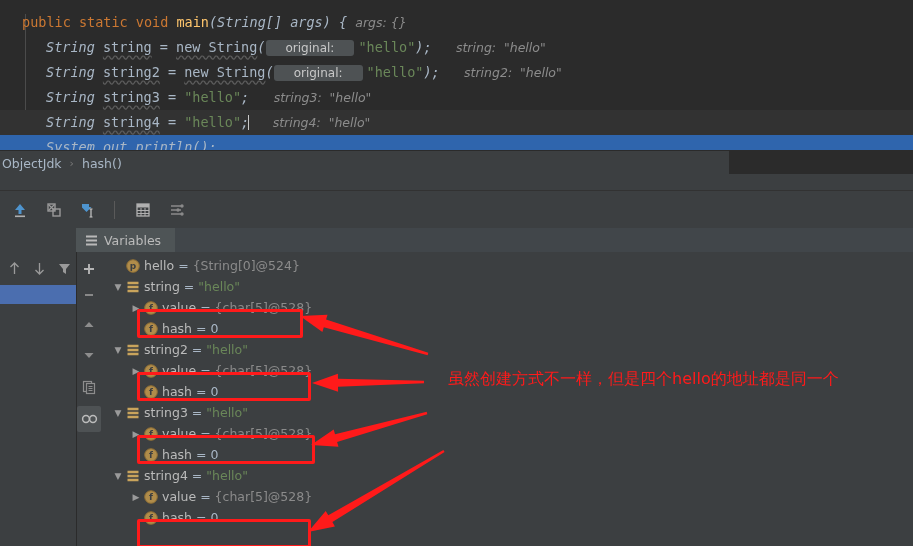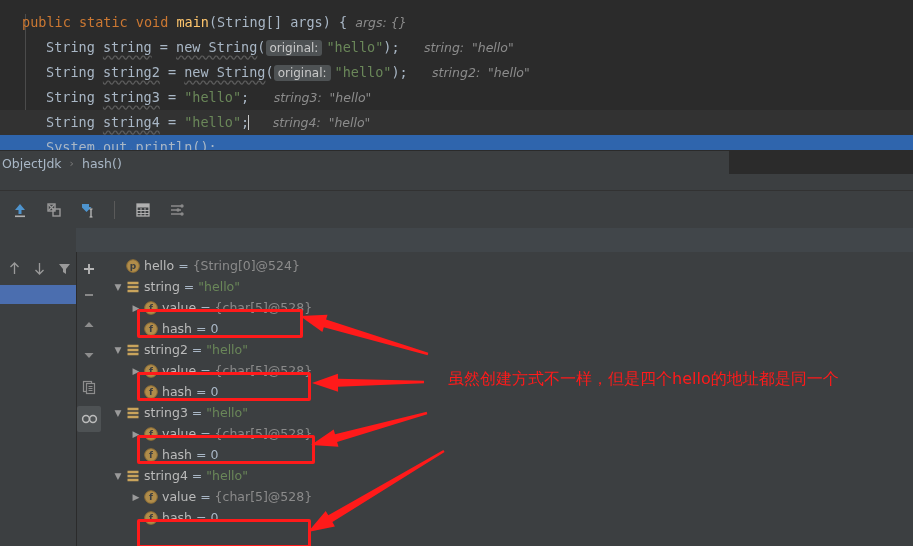--- a/index.html
+++ b/index.html
@@ -25,31 +25,31 @@
   .cl0{top:10px;}
   .cl1{top:35px;}
   .cl2{top:60px;}
   .cl3{top:85px;}
   .cl4{top:110px;background:#323232;}
   .cl5{top:135px;background:#2f65ad;}
   .ind1{padding-left:22px;}
   .ind2{padding-left:46px;}
   .kw{color:#cc7832;}
   .mth{color:#ffc66d;margin-top:32px;}
-  .pln{color:#a9b7c6;}
+  .pln{color:#a9b7c6;font-style:italic;}
   .str{color:#6a8759;}
   .localvar{color:#a9b7c6;text-decoration:underline;text-decoration-style:wavy;
             text-decoration-color:#5c5c5c;text-underline-offset:3px;}
   .hint{
     color:#8c8c8c;font-style:italic;font-size:12.5px;
     font-family:"DejaVu Sans","Liberation Sans",sans-serif;
   }
   .chip{
     background:#4e5254;color:#c8c8c8;border-radius:3px;
-    padding:1px 4px;font-style:normal;font-size:12px;
+    padding:1px 20px;font-style:normal;font-size:12px;
     font-family:"DejaVu Sans","Liberation Sans",sans-serif;
     margin-top:24px;
   }
   .caret{display:inline-block;width:1px;height:15px;background:#c8c8c8;
          vertical-align:-3px;margin:0 -1px;}
   
   #breadcrumb{
     position:absolute;left:0;top:150px;width:729px;height:24px;
     background:#3c3f41;border-top:1px solid #2b2b2b;
     display:flex;align-items:center;color:#a9b7c6;font-size:12.5px;
@@ -180,20 +180,26 @@
       <circle cx="14" cy="5" r="1.7" fill="#8a8a8a"></circle>
       <circle cx="10" cy="9" r="1.7" fill="#8a8a8a"></circle>
       <circle cx="14" cy="13" r="1.7" fill="#8a8a8a"></circle>
     </svg>
   </div>
 </div>
 
 <div id="tabstrip">
   <div id="tabstrip-rest"></div>
   <div id="tabstrip-left"></div>
+  <div id="tab-variables">
+    <svg width="13" height="13" viewBox="0 0 13 13" style="margin-right:6px">
+      <path d="M1 2.5 H12 M1 6.5 H12 M1 10.5 H12" stroke="#b9b9b9" stroke-width="2.2"></path>
+    </svg>
+    <span>Variables</span>
+  </div>
 </div>
 
 <div id="frames">
   <div id="frames-toolbar">
     <div class="fr-btn">
       <svg width="15" height="15" viewBox="0 0 15 15">
         <path d="M7.5 2 L7.5 13 M3.5 6 L7.5 2 L11.5 6" stroke="#9a9a9a" stroke-width="1.3" fill="none"></path>
       </svg>
     </div>
     <div class="fr-btn">

